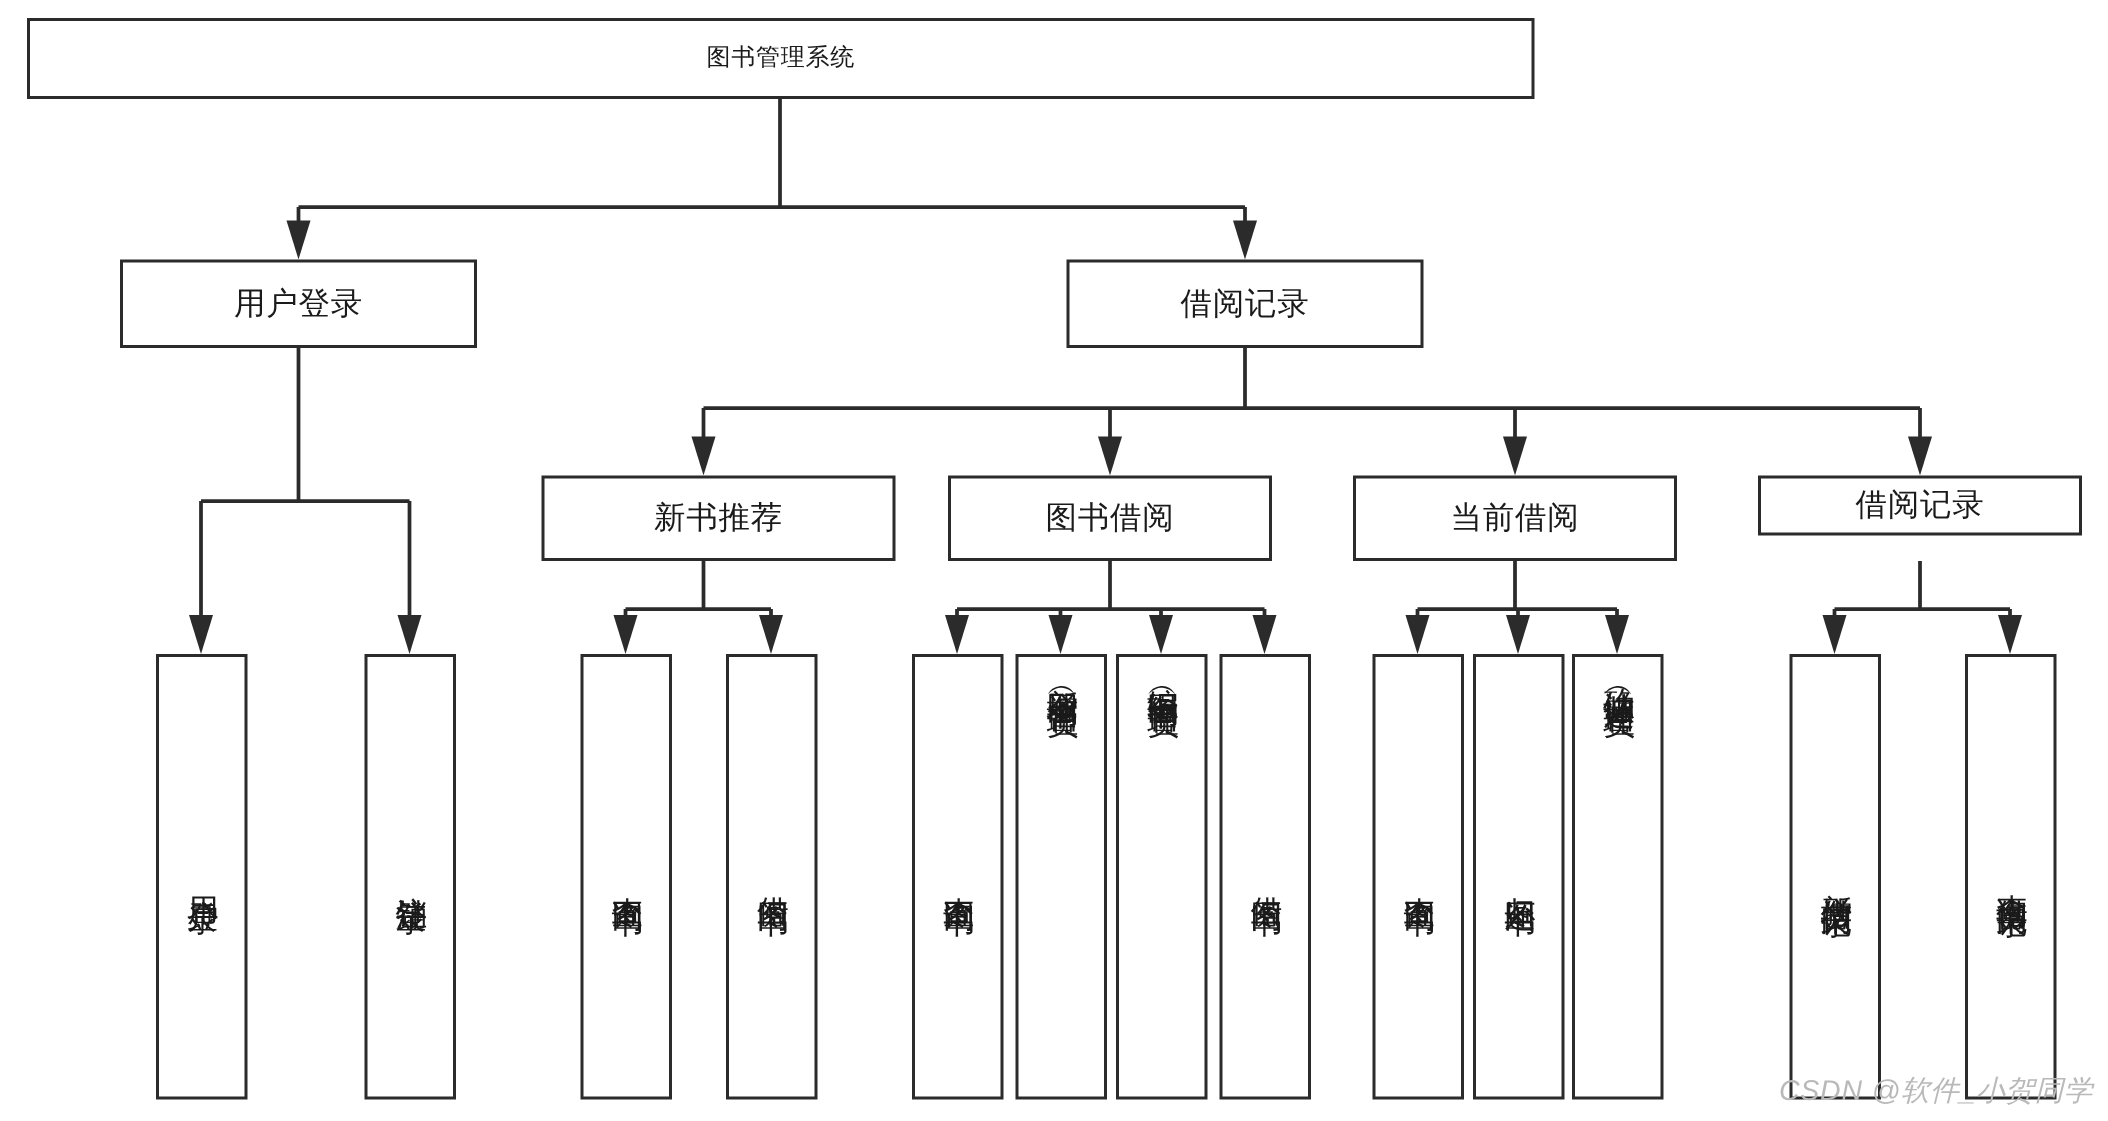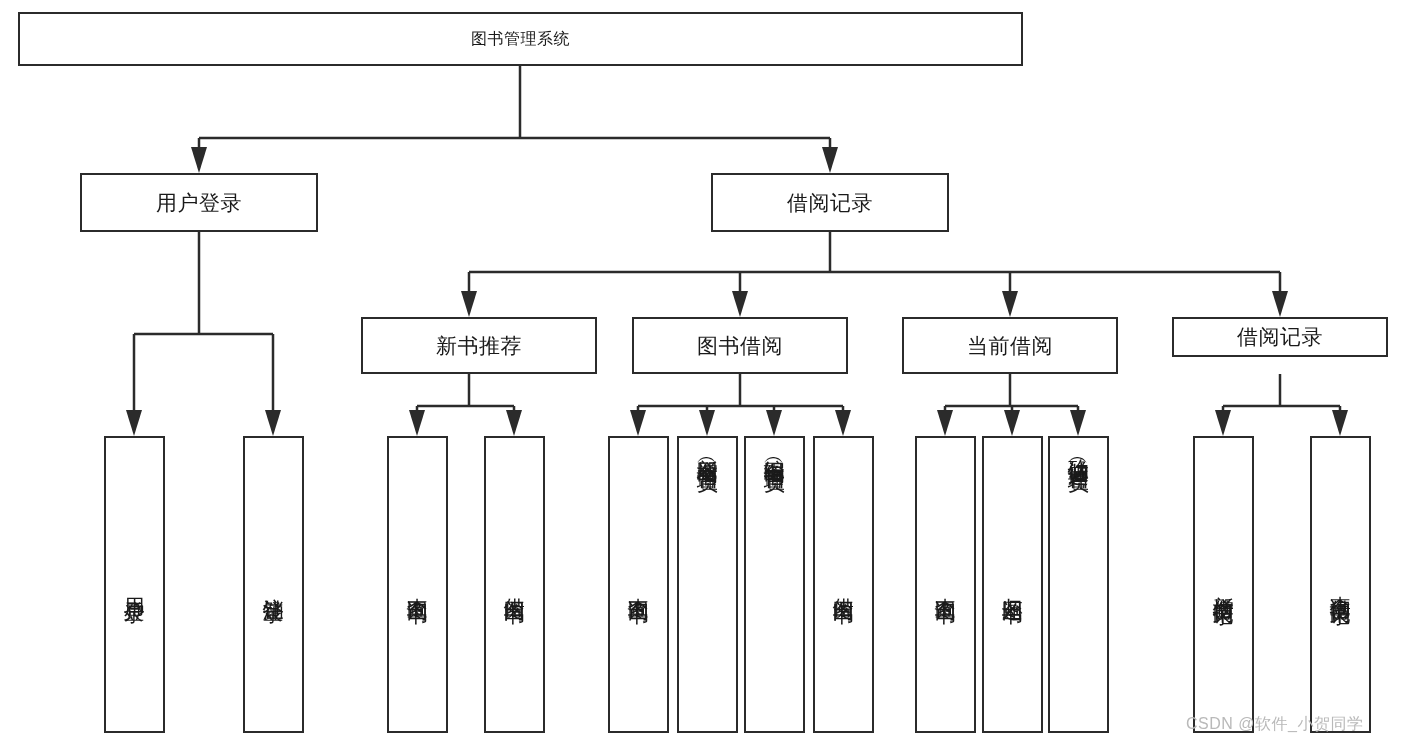--- a/index.html
+++ b/index.html
@@ -51,25 +51,26 @@
     letter-spacing: 2px;
     padding: 4px 0;
     align-items: center;
     justify-content: center;
   }
   .node.v.toptext {
     justify-content: flex-start;
   }
   .watermark {
     position: absolute;
-    font-size: 16px;
+    font-size: 19px;
     color: #b9b9b9;
     white-space: nowrap;
     letter-spacing: 0.5px;
     font-family: "Liberation Sans", "DejaVu Sans", sans-serif;
+    font-style: italic;
   }
 </style>
 </head>
 <body>
 
 <div id="canvas">
 
   <svg id="edges" viewBox="0 0 1405 747" xmlns="http://www.w3.org/2000/svg">
       <line x1="520" y1="66" x2="520" y2="138" stroke="#2b2b2b" stroke-width="2.5"></line>
       <line x1="199" y1="138" x2="830" y2="138" stroke="#2b2b2b" stroke-width="2.5"></line>

